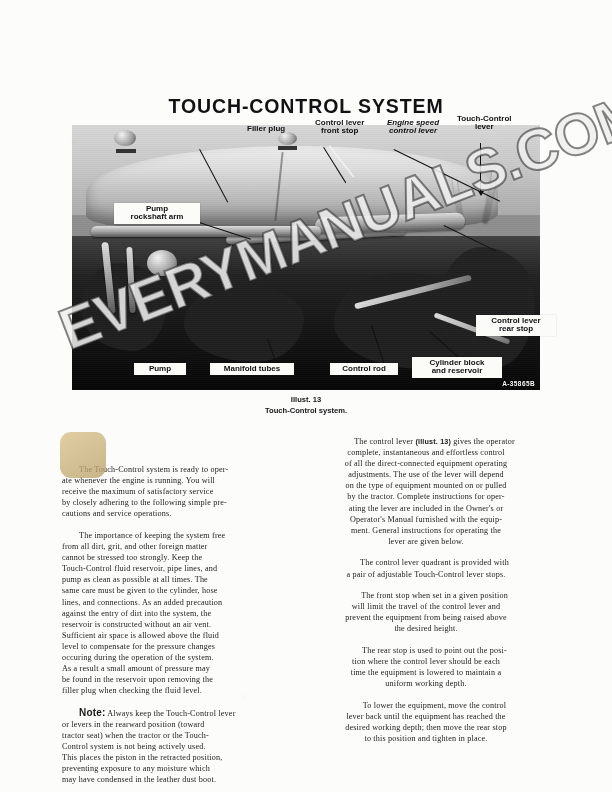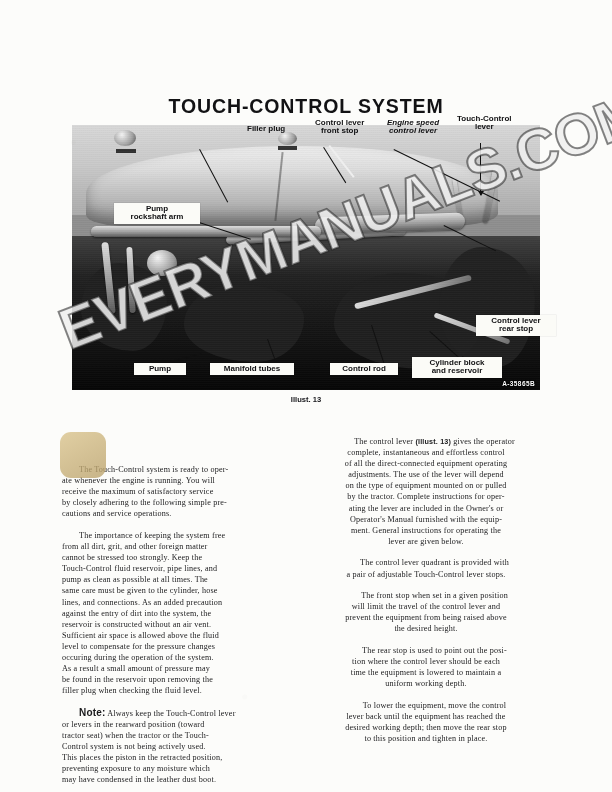--- a/index.html
+++ b/index.html
@@ -308,20 +308,21 @@
 
     <div class="callout" style="left:62px;top:238px;width:46px;">Pump</div>
     <div class="callout" style="left:138px;top:238px;width:78px;">Manifold tubes</div>
     <div class="callout" style="left:258px;top:238px;width:62px;">Control rod</div>
     <div class="callout" style="left:340px;top:232px;width:84px;">Cylinder block
 and reservoir</div>
   </div>
 
   <div class="caption">
     <div>Illust. 13</div>
+    <div>Touch-Control system.</div>
   </div>
 
   <div class="col col-left">
     <p>The Touch-Control system is ready to oper-
 ate whenever the engine is running. You will
 receive the maximum of satisfactory service
 by closely adhering to the following simple pre-
 cautions and service operations.</p>
     <p>The importance of keeping the system free
 from all dirt, grit, and other foreign matter

